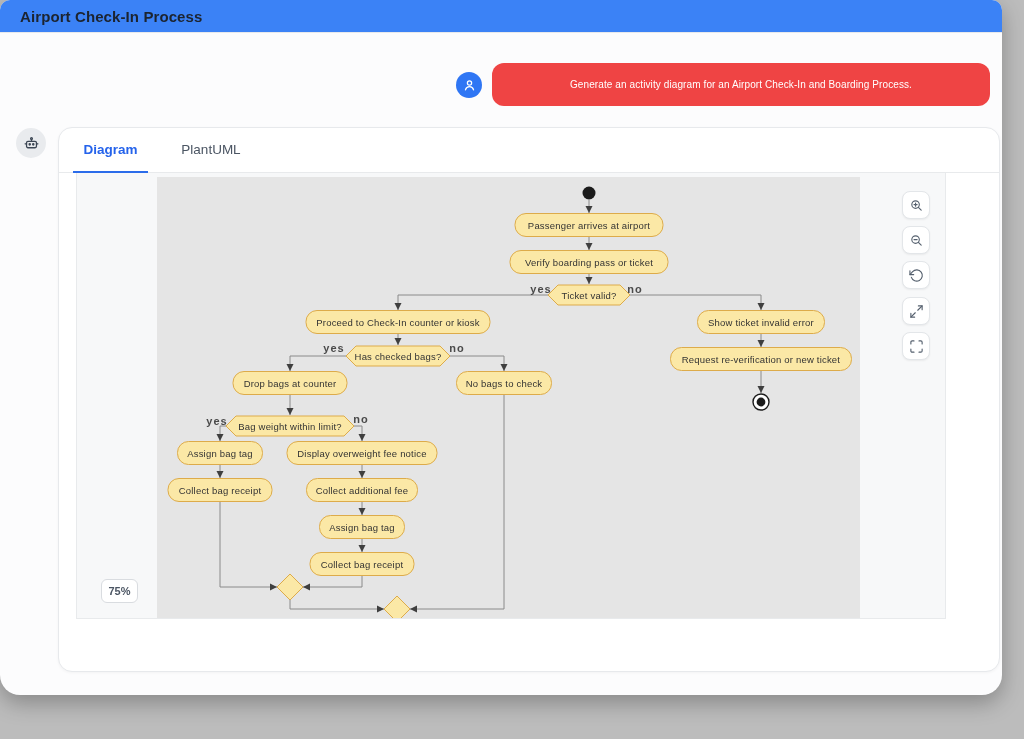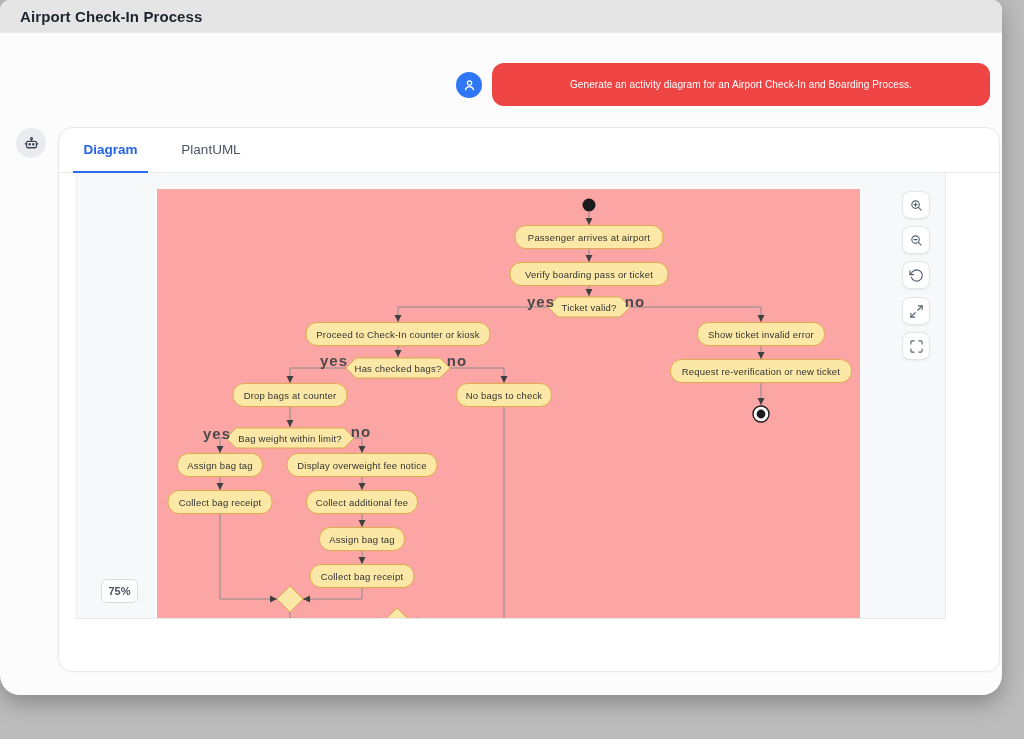--- a/index.html
+++ b/index.html
@@ -9,21 +9,21 @@
   .stage { position:absolute; inset:0; background:#bcbcbc; }
 
   .window {
     position:absolute; left:0; top:0; width:1002px; height:695px;
     background:#fcfcfd; border-radius:10px 10px 20px 20px;
     box-shadow:0 8px 22px rgba(0,0,0,.28);
   }
 
   .app-header {
     position:absolute; left:0; top:0; width:100%; height:33px;
-    background:#e5e5e5; border-bottom:1px solid #e7e9ec; border-radius:10px 10px 0 0;
+    background:#3b82f6; border-bottom:1px solid #e7e9ec; border-radius:10px 10px 0 0;
   }
   .app-title {
     position:absolute; left:20px; top:0; line-height:33px;
     font-size:15px; font-weight:700; color:#1c2430; letter-spacing:.1px;
   }
 
   
   .user-avatar {
     position:absolute; left:456px; top:72px; width:26px; height:26px;
     border-radius:50%; background:#2f76f4; display:flex; align-items:center; justify-content:center;
@@ -59,31 +59,31 @@
   .tab.t1 { width:75px; }
   .tab.t2 { width:96px; margin-left:15px; }
   .tab.active { color:#2563eb; font-weight:700; border-bottom:2px solid #2b6cea; }
 
   
   .viewport {
     position:absolute; left:17px; top:45px; width:870px; height:446px;
     background:#f7f8f9; border:1px solid #e8eaec; border-top:none; overflow:hidden;
   }
   .svg-area {
-    position:absolute; left:80px; top:16px; width:703px; height:446px; background:#fca5a5;
+    position:absolute; left:80px; top:4px; width:703px; height:446px; background:#e5e5e5;
   }
   #diagram { position:absolute; inset:0; }
   .node-label {
     position:absolute; transform:translate(-50%,-50%);
     font-family:"Liberation Sans",sans-serif; font-size:9.5px; font-weight:400;
     letter-spacing:.2px; color:#333; white-space:nowrap;
   }
   .edge-label {
     position:absolute; transform:translate(-50%,-50%);
-    font-family:"Liberation Sans",sans-serif; font-size:15px; font-weight:700;
+    font-family:"Liberation Sans",sans-serif; font-size:11px; font-weight:700;
     letter-spacing:1px; color:#4a4a4a; white-space:nowrap;
   }
 
   
   .zoom-controls { position:absolute; right:15px; top:18px; display:flex; flex-direction:column; }
   .zc-btn {
     width:28px; height:28px; background:#fff; border:1px solid #e3e6e9; border-radius:8px;
     display:flex; align-items:center; justify-content:center; cursor:pointer;
     box-shadow:0 1px 2px rgba(0,0,0,.06); margin-bottom:7px;
   }

